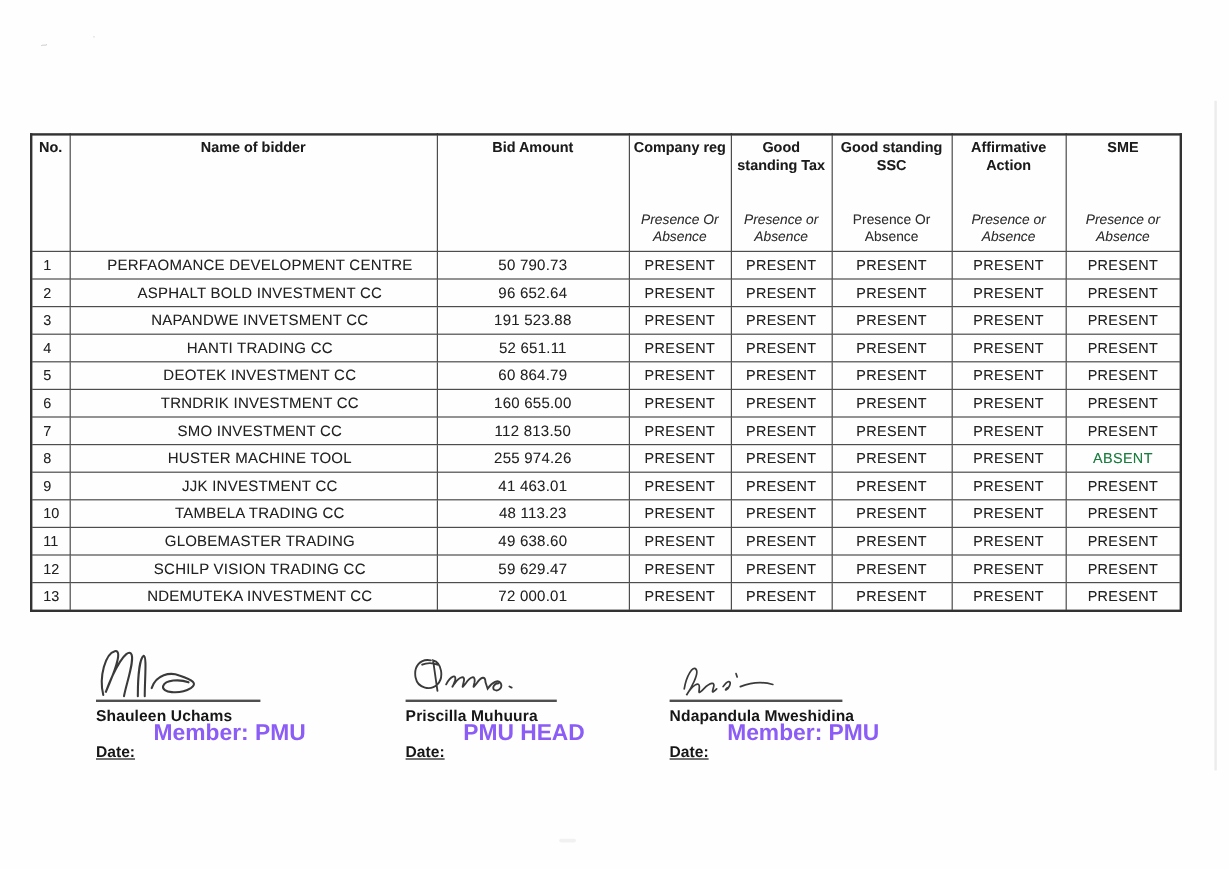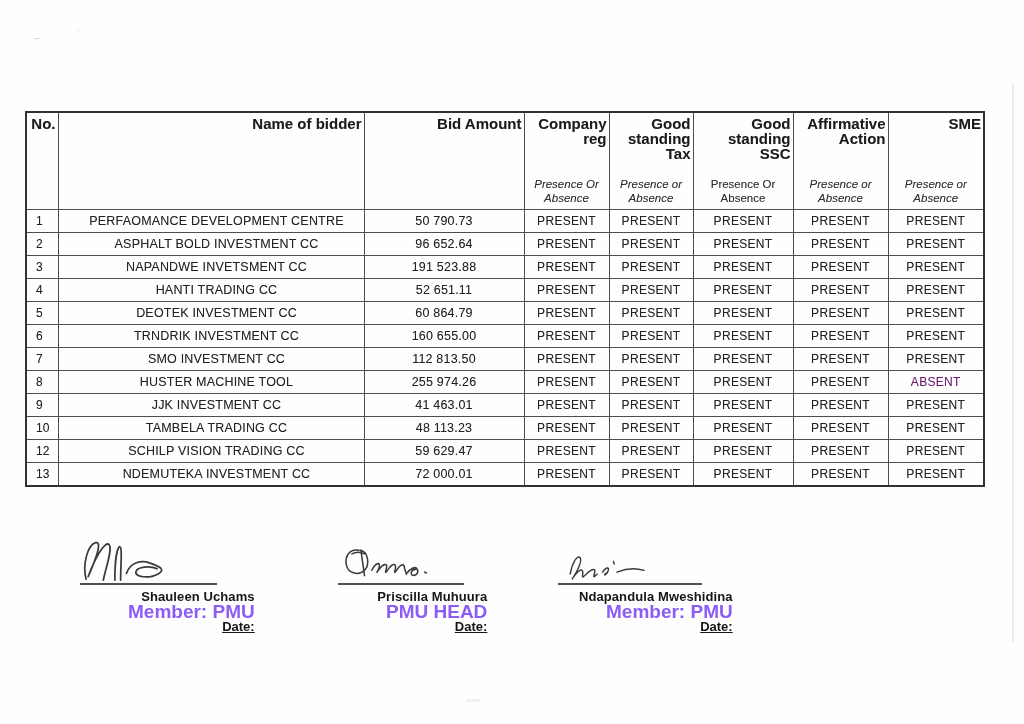--- a/index.html
+++ b/index.html
@@ -26,37 +26,37 @@
   table.bid-table{
     position:absolute;left:25px;top:111px;width:958px;
     border-collapse:collapse;table-layout:fixed;
     border:2px solid #323232;
     text-shadow:0 0 .4px rgba(0,0,0,.25);
   }
   .bid-table th,.bid-table td{border:1px solid #4d4d4d;}
   .bid-table thead tr{height:96px;}
   .bid-table th{vertical-align:top;padding:0;background:transparent;}
   .th-flex{display:flex;flex-direction:column;justify-content:space-between;height:96px;box-sizing:border-box;padding:3px 2px 4px 2px;}
-  .th-label{font-weight:700;font-size:15px;line-height:15px;color:#1b1b1b;text-align:right;}
+  .th-label{font-weight:700;font-size:12px;line-height:15px;color:#1b1b1b;text-align:center;}
   .th-sub{font-weight:400;font-size:11.5px;line-height:14px;color:#2d2d2d;text-align:center;}
   .italic{font-style:italic;}
 
   .bid-table tbody tr{height:23px;}
   .bid-table td{
     font-size:12.5px;color:#222222;text-align:center;
     padding:0 2px;white-space:nowrap;overflow:hidden;vertical-align:middle;
   }
   td.col-no{text-align:left;padding-left:9px;font-size:12px;}
   td.col-name{text-align:center;padding-left:13px;letter-spacing:.2px;}
   td.col-amount{letter-spacing:.2px;margin-left:48px;}
   td.col-company_reg,td.col-tax,td.col-ssc,td.col-affirmative,td.col-sme{
     font-size:12px;letter-spacing:.3px;
   }
 
-  .sig{position:absolute;top:535px;text-align:right;}
+  .sig{position:absolute;top:535px;}
   .sig-draw{display:flex;align-items:flex-end;border-bottom:2px solid #4f4f4f;}
   .sig-draw svg{display:block;}
   .s1{left:80px;}  .s1 .sig-draw{width:137px;height:48px;}
   .s2{left:338px;} .s2 .sig-draw{width:126px;height:48px;}
   .s3{left:558px;} .s3 .sig-draw{width:144px;height:48px;}
   .sig-name{font-weight:700;font-size:13px;color:#161616;margin-top:4px;line-height:15px;letter-spacing:.1px;}
   .sig-role{font-weight:700;font-size:19px;color:#8b5cf6;line-height:15px;padding-left:48px;}
   .sig-date{font-weight:700;font-size:13px;color:#161616;line-height:15px;text-decoration:underline;}
 </style>
 </head>
@@ -202,36 +202,46 @@
           <td class="col-sme">PRESENT</td>
         </tr>
         <tr>
           <td class="col-no">8</td>
           <td class="col-name">HUSTER MACHINE TOOL</td>
           <td class="col-amount">255 974.26</td>
           <td class="col-company_reg">PRESENT</td>
           <td class="col-tax">PRESENT</td>
           <td class="col-ssc">PRESENT</td>
           <td class="col-affirmative">PRESENT</td>
-          <td class="col-sme" style="color: #701a75; margin-left: 26px;">ABSENT</td>
+          <td class="col-sme" style="color: #15803d; margin-left: 26px;">ABSENT</td>
         </tr>
         <tr>
           <td class="col-no">9</td>
           <td class="col-name">JJK INVESTMENT CC</td>
           <td class="col-amount">41 463.01</td>
           <td class="col-company_reg">PRESENT</td>
           <td class="col-tax">PRESENT</td>
           <td class="col-ssc">PRESENT</td>
           <td class="col-affirmative">PRESENT</td>
           <td class="col-sme">PRESENT</td>
         </tr>
         <tr>
           <td class="col-no">10</td>
           <td class="col-name">TAMBELA TRADING CC</td>
           <td class="col-amount">48 113.23</td>
+          <td class="col-company_reg">PRESENT</td>
+          <td class="col-tax">PRESENT</td>
+          <td class="col-ssc">PRESENT</td>
+          <td class="col-affirmative">PRESENT</td>
+          <td class="col-sme">PRESENT</td>
+        </tr>
+        <tr>
+          <td class="col-no">11</td>
+          <td class="col-name">GLOBEMASTER TRADING</td>
+          <td class="col-amount">49 638.60</td>
           <td class="col-company_reg">PRESENT</td>
           <td class="col-tax">PRESENT</td>
           <td class="col-ssc">PRESENT</td>
           <td class="col-affirmative">PRESENT</td>
           <td class="col-sme">PRESENT</td>
         </tr>
         <tr>
           <td class="col-no">12</td>
           <td class="col-name">SCHILP VISION TRADING CC</td>
           <td class="col-amount">59 629.47</td>

